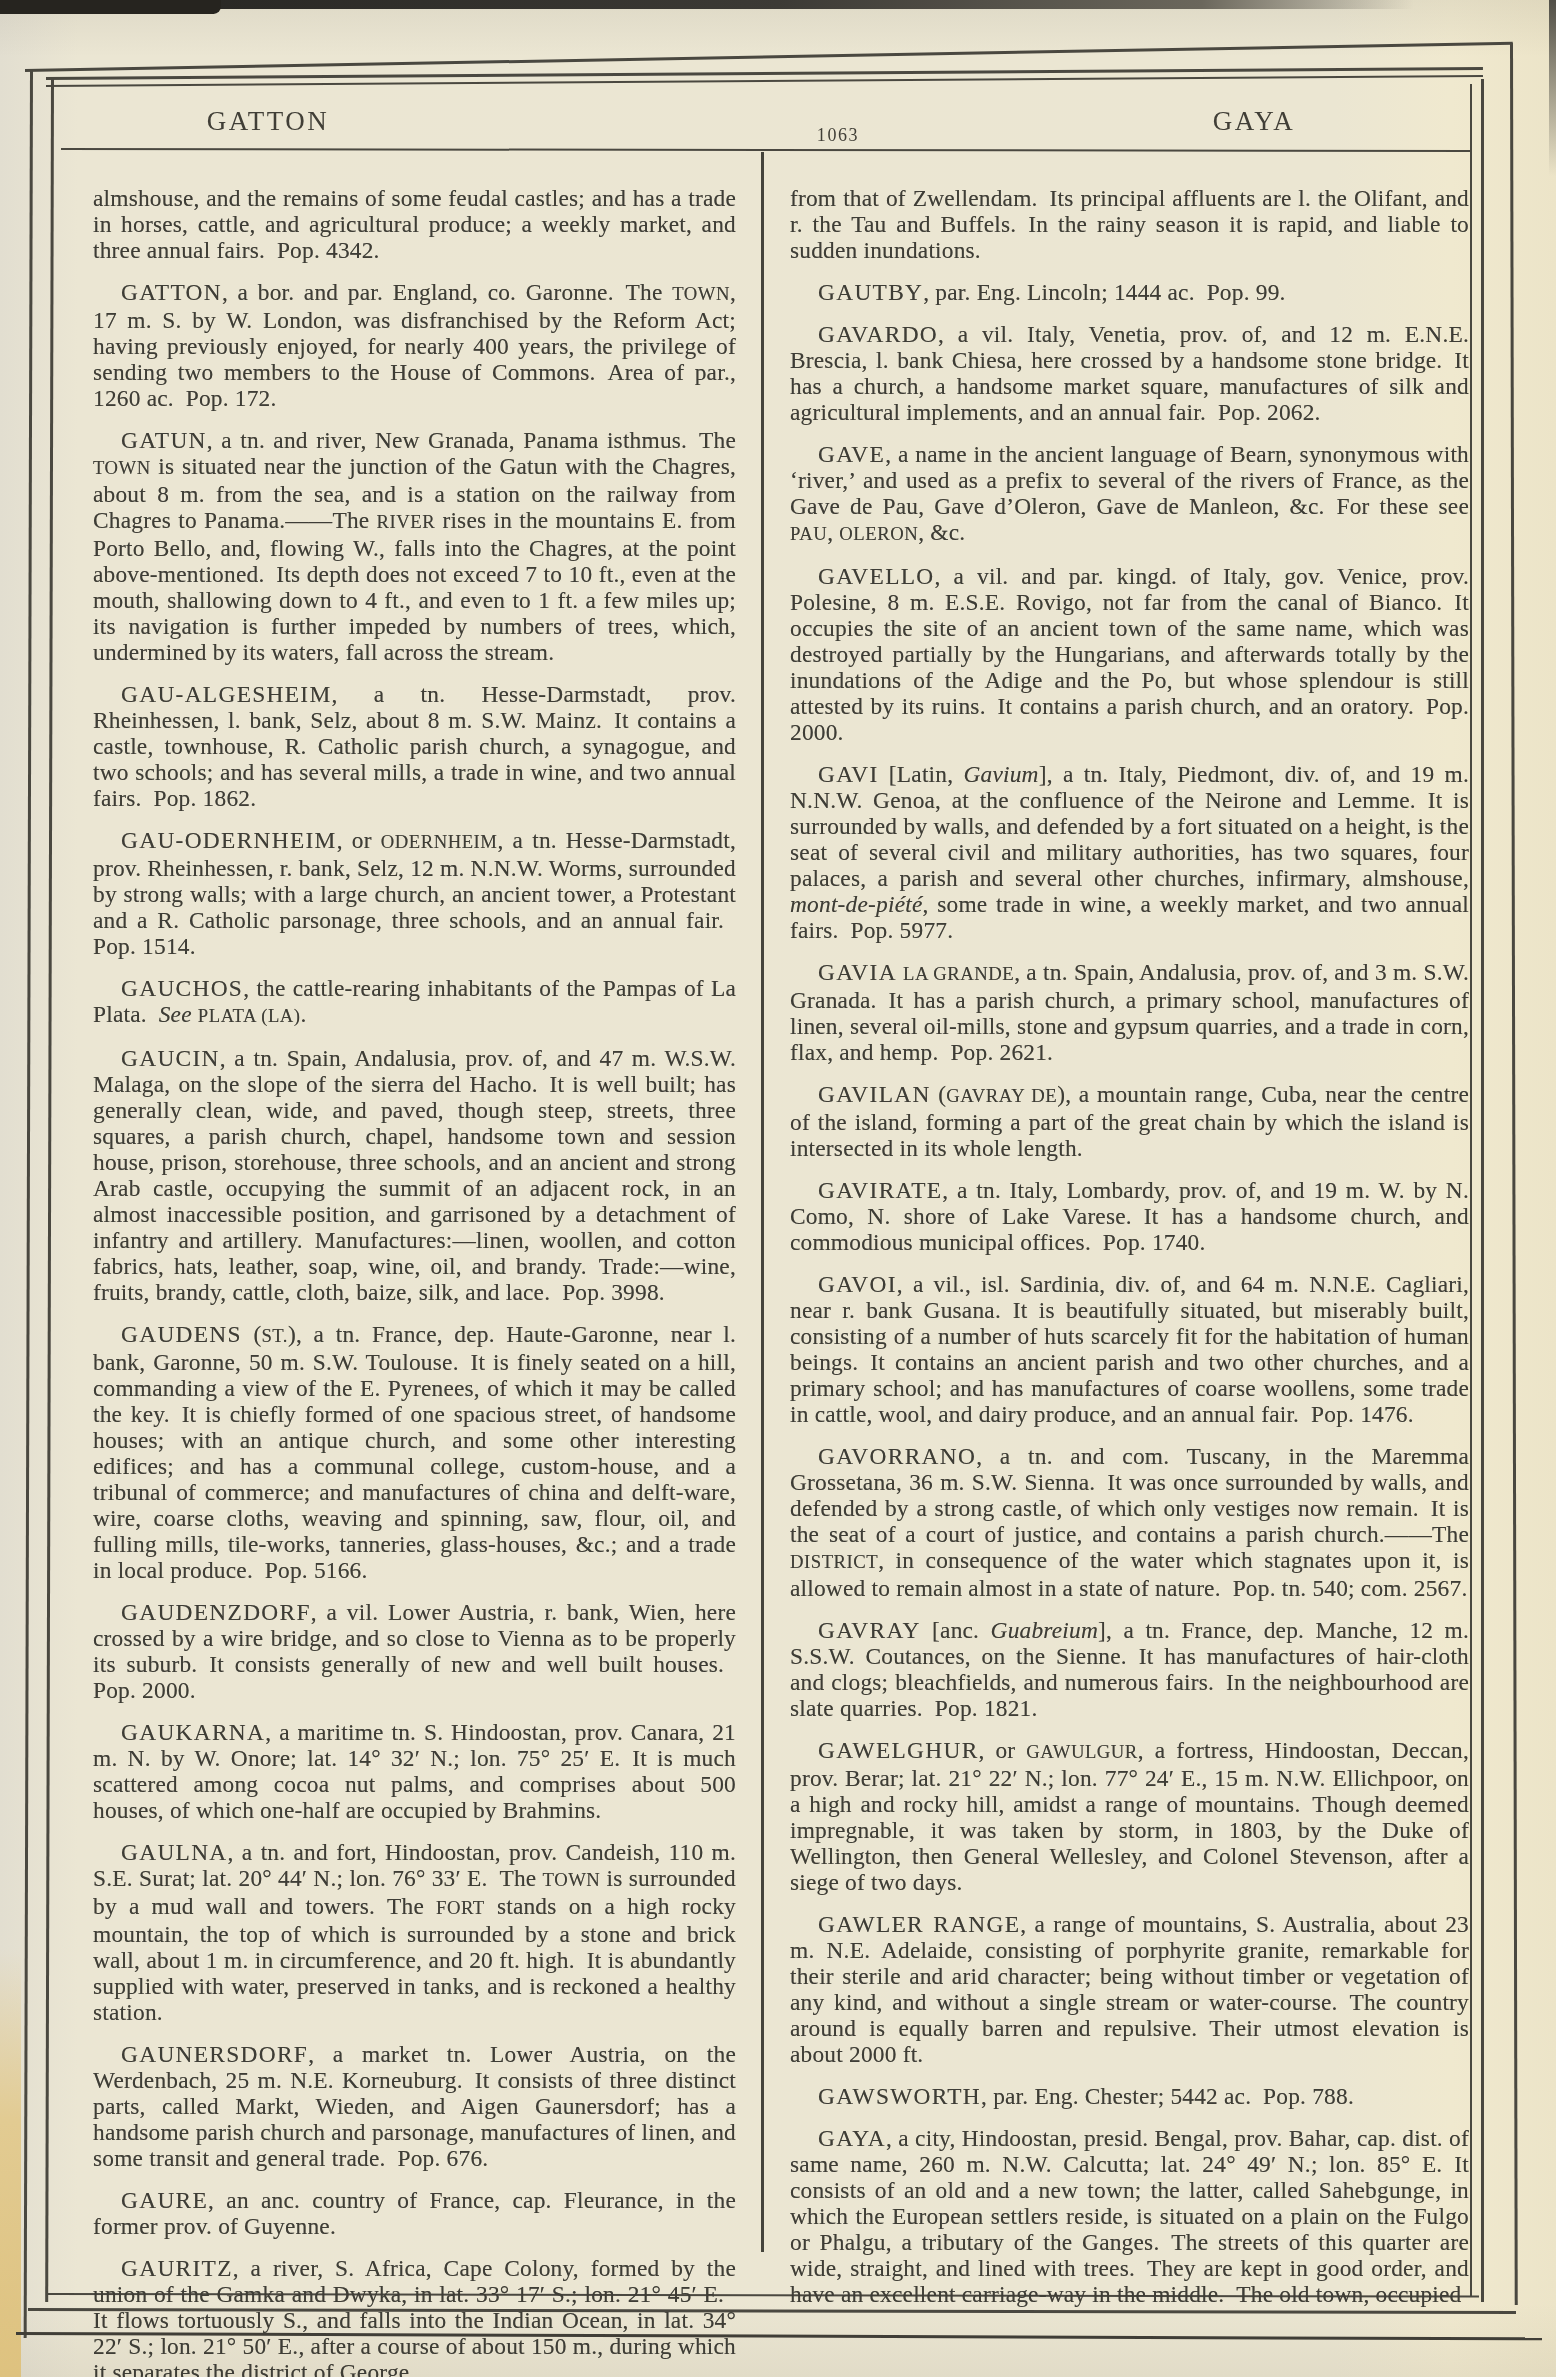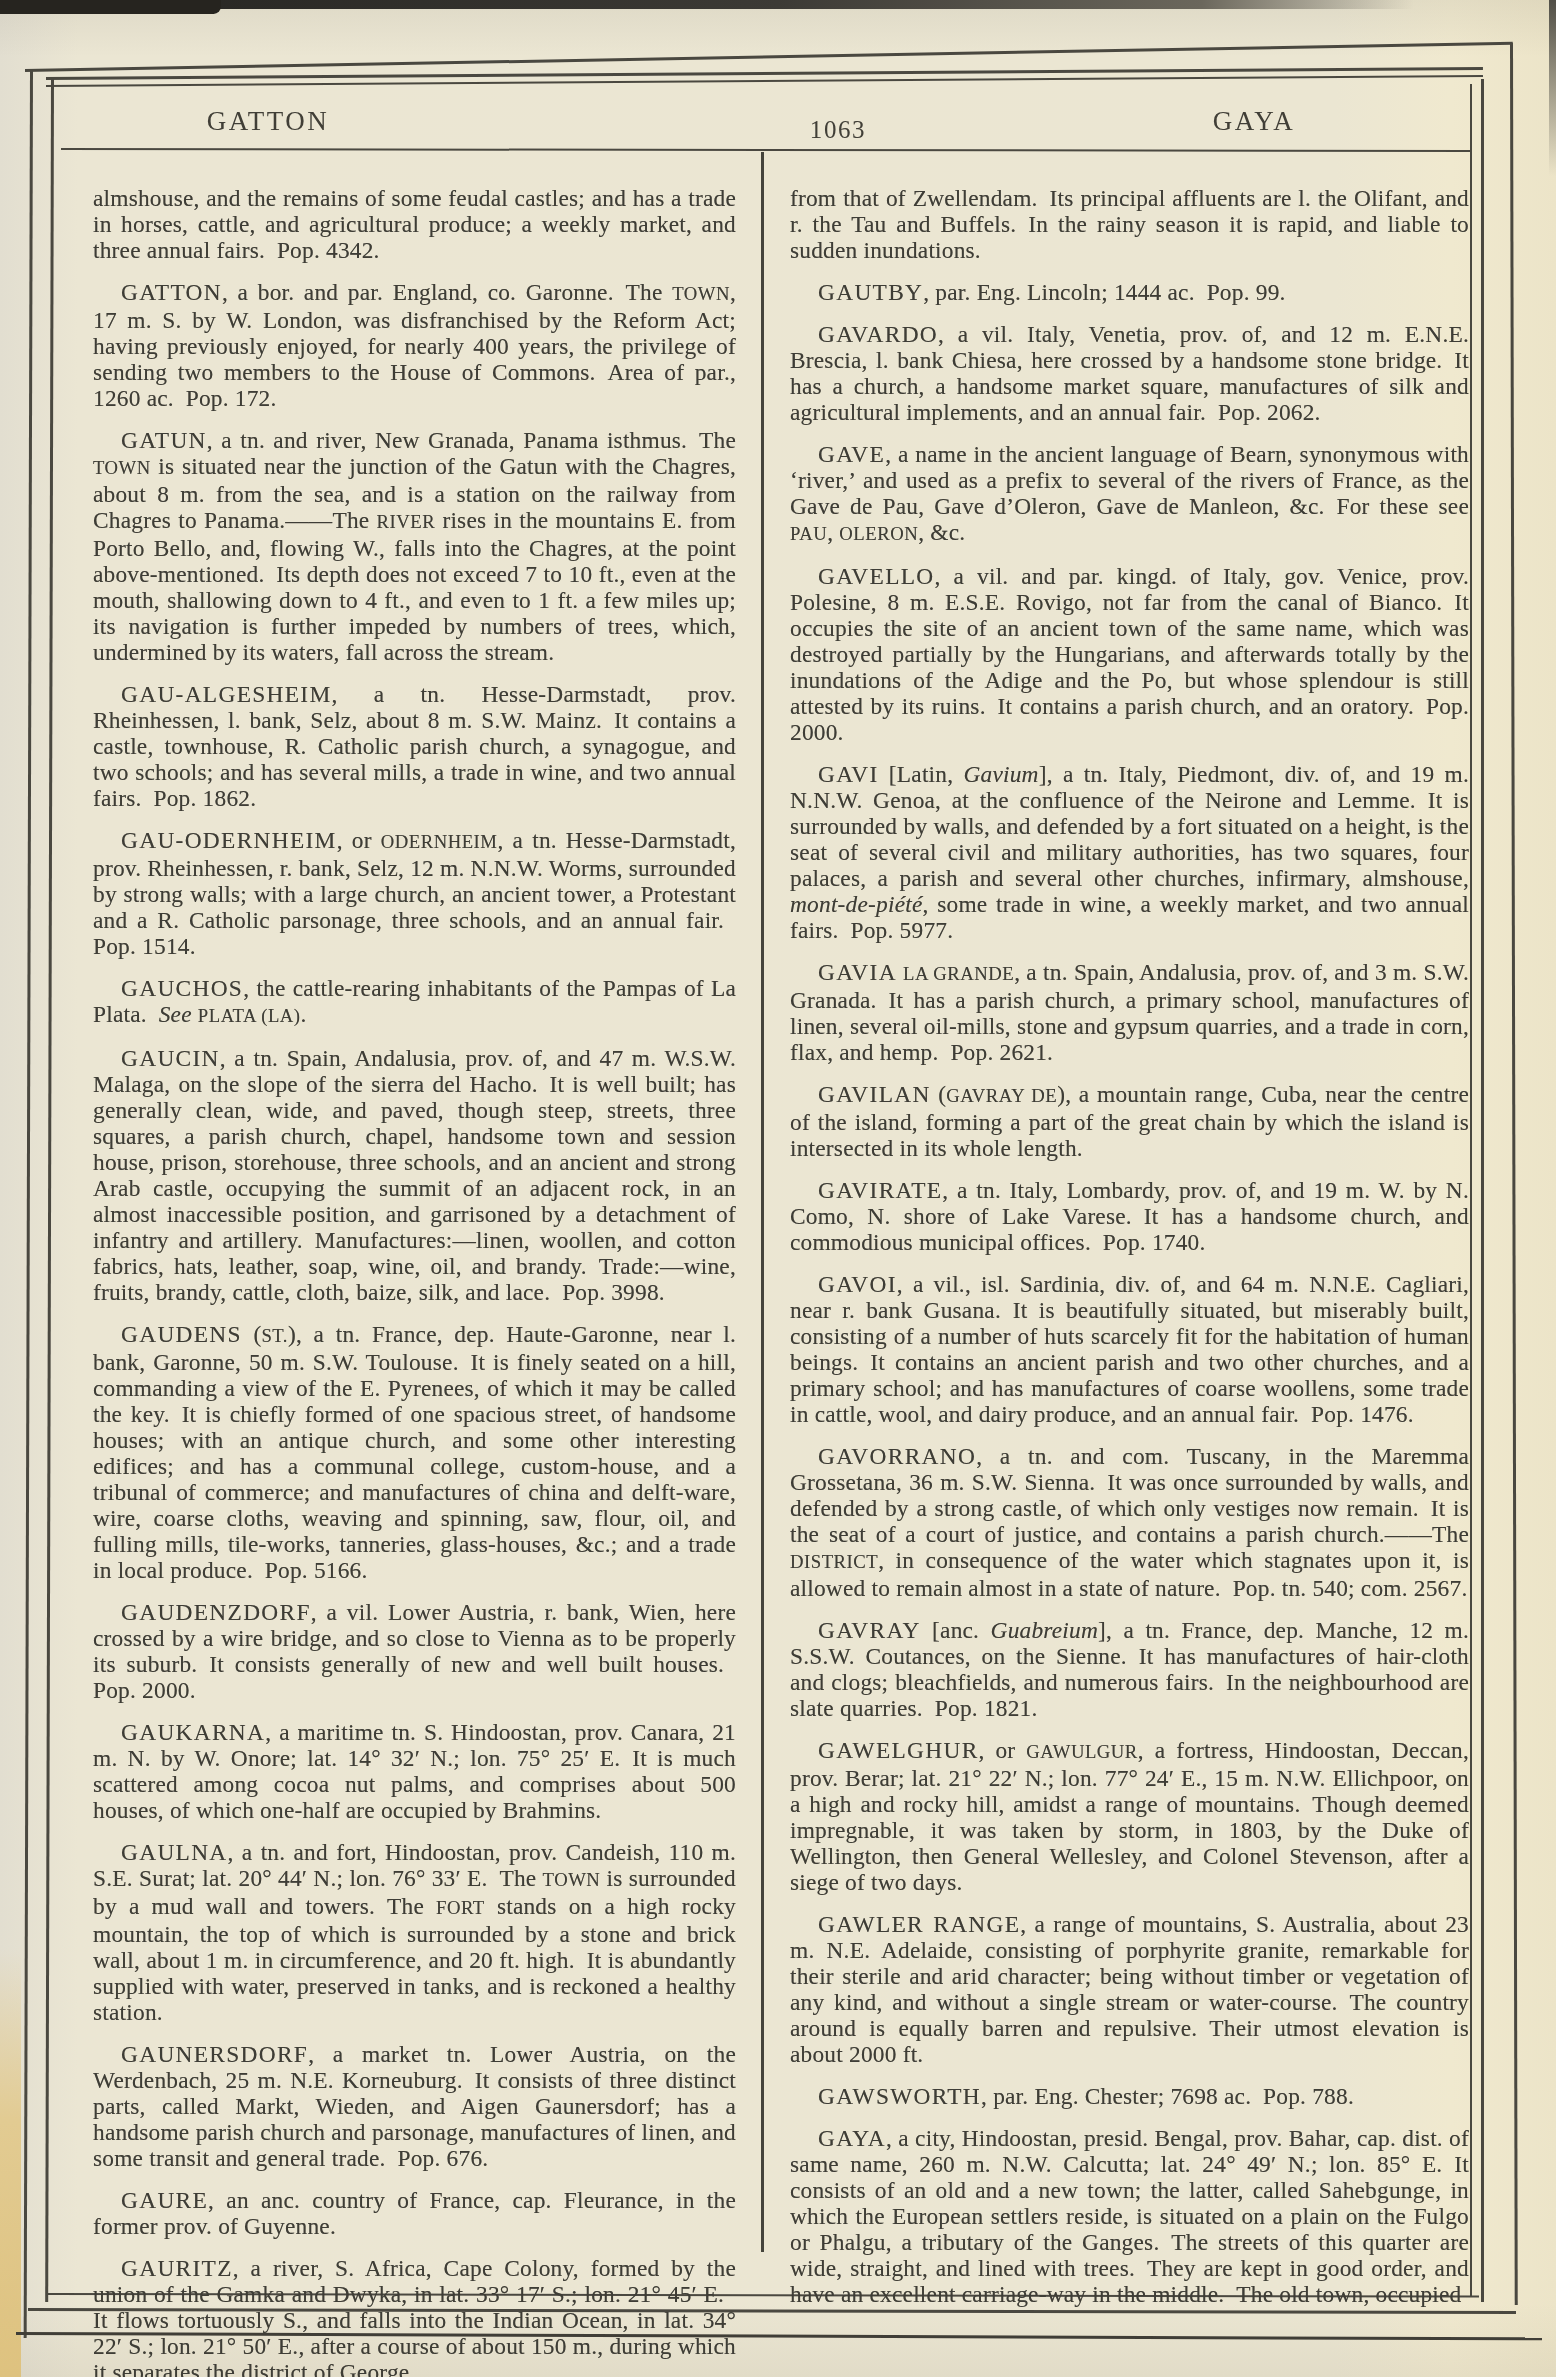--- a/index.html
+++ b/index.html
@@ -33,21 +33,21 @@
   .r-header     { left:61px;  top:148px;  width:1410px; height:2px; transform:rotate(0.08deg);  transform-origin:left center; }
   .r-divider    { left:761px; top:152px;  width:2.5px;    height:2100px; background:#45443c; }
   .r-bot-in1    { left:48px;  top:2293px; width:1431px; height:2px; transform:rotate(0.10deg);  transform-origin:left center; }
   .r-bot-in2    { left:28px;  top:2308px; width:1488px; height:2.5px;   transform:rotate(0.12deg);  transform-origin:left center; }
   .r-bot-outer  { left:16.4px;  top:2332px; width:1526px; height:2.5px;   background:#403e37;
                   transform:rotate(0.20deg); transform-origin:left center; }
   
   .runhead { position:absolute; transform:translateX(-50%); white-space:nowrap;
              color:#413f37; font-weight:normal; }
   .rh-word { font-size:27px; letter-spacing:2.5px; top:106px; }
-  .rh-num  { font-size:25px; letter-spacing:1.6px; top:116px; }
+  .rh-num  { font-size:18px; letter-spacing:1.6px; top:125px; }
   
   .col { position:absolute; top:169px; font-size:23.4px; line-height:26px;
          text-align:justify; letter-spacing:0.2px; color:#3e3d36;
          text-shadow:0 0 0.4px rgba(62,60,52,0.45); }
   .col-left  { left:77px;  width:675px; }
   .col-right { left:774px; width:711px; }
   .col p { margin:16px; text-indent:28px; }
   .col p.cont { text-indent:0; }
   .h  { letter-spacing:1.3px; }
   .sc { font-size:0.80em; letter-spacing:0.5px; }
@@ -105,18 +105,18 @@
       <p><span class="h">GAVELLO</span><span>, a vil. and par. kingd. of Italy, gov. Venice, prov. Polesine, 8 m. E.S.E. Rovigo, not far from the canal of Bianco. It occupies the site of an ancient town of the same name, which was destroyed partially by the Hungarians, and afterwards totally by the inundations of the Adige and the Po, but whose splendour is still attested by its ruins. It contains a parish church, and an oratory. Pop. 2000.</span></p>
       <p><span class="h">GAVI</span><span> [Latin, </span><span class="i">Gavium</span><span>], a tn. Italy, Piedmont, div. of, and 19 m. N.N.W. Genoa, at the confluence of the Neirone and Lemme. It is surrounded by walls, and defended by a fort situated on a height, is the seat of several civil and military authorities, has two squares, four palaces, a parish and several other churches, infirmary, almshouse, </span><span class="i">mont-de-piété</span><span>, some trade in wine, a weekly market, and two annual fairs. Pop. 5977.</span></p>
       <p><span class="h">GAVIA</span><span> </span><span class="sc">LA GRANDE</span><span>, a tn. Spain, Andalusia, prov. of, and 3 m. S.W. Granada. It has a parish church, a primary school, manufactures of linen, several oil-mills, stone and gypsum quarries, and a trade in corn, flax, and hemp. Pop. 2621.</span></p>
       <p><span class="h">GAVILAN</span><span> (</span><span class="sc">GAVRAY DE</span><span>), a mountain range, Cuba, near the centre of the island, forming a part of the great chain by which the island is intersected in its whole length.</span></p>
       <p><span class="h">GAVIRATE</span><span>, a tn. Italy, Lombardy, prov. of, and 19 m. W. by N. Como, N. shore of Lake Varese. It has a handsome church, and commodious municipal offices. Pop. 1740.</span></p>
       <p><span class="h">GAVOI</span><span>, a vil., isl. Sardinia, div. of, and 64 m. N.N.E. Cagliari, near r. bank Gusana. It is beautifully situated, but miserably built, consisting of a number of huts scarcely fit for the habitation of human beings. It contains an ancient parish and two other churches, and a primary school; and has manufactures of coarse woollens, some trade in cattle, wool, and dairy produce, and an annual fair. Pop. 1476.</span></p>
       <p><span class="h">GAVORRANO</span><span>, a tn. and com. Tuscany, in the Maremma Grossetana, 36 m. S.W. Sienna. It was once surrounded by walls, and defended by a strong castle, of which only vestiges now remain. It is the seat of a court of justice, and contains a parish church.——The </span><span class="sc">DISTRICT</span><span>, in consequence of the water which stagnates upon it, is allowed to remain almost in a state of nature. Pop. tn. 540; com. 2567.</span></p>
       <p><span class="h">GAVRAY</span><span> [anc. </span><span class="i">Guabreium</span><span>], a tn. France, dep. Manche, 12 m. S.S.W. Coutances, on the Sienne. It has manufactures of hair-cloth and clogs; bleachfields, and numerous fairs. In the neighbourhood are slate quarries. Pop. 1821.</span></p>
       <p><span class="h">GAWELGHUR</span><span>, or </span><span class="sc">GAWULGUR</span><span>, a fortress, Hindoostan, Deccan, prov. Berar; lat. 21° 22′ N.; lon. 77° 24′ E., 15 m. N.W. Ellichpoor, on a high and rocky hill, amidst a range of mountains. Though deemed impregnable, it was taken by storm, in 1803, by the Duke of Wellington, then General Wellesley, and Colonel Stevenson, after a siege of two days.</span></p>
       <p><span class="h">GAWLER RANGE</span><span>, a range of mountains, S. Australia, about 23 m. N.E. Adelaide, consisting of porphyrite granite, remarkable for their sterile and arid character; being without timber or vegetation of any kind, and without a single stream or water-course. The country around is equally barren and repulsive. Their utmost elevation is about 2000 ft.</span></p>
-      <p><span class="h">GAWSWORTH</span><span>, par. Eng. Chester; 7698 ac. Pop. 788.</span></p>
+      <p><span class="h">GAWSWORTH</span><span>, par. Eng. Chester; 5442 ac. Pop. 788.</span></p>
       <p><span class="h">GAYA</span><span>, a city, Hindoostan, presid. Bengal, prov. Bahar, cap. dist. of same name, 260 m. N.W. Calcutta; lat. 24° 49′ N.; lon. 85° E. It consists of an old and a new town; the latter, called Sahebgunge, in which the European settlers reside, is situated on a plain on the Fulgo or Phalgu, a tributary of the Ganges. The streets of this quarter are wide, straight, and lined with trees. They are kept in good order, and have an excellent carriage-way in the middle. The old town, occupied</span></p>
     </div>
 
 </div>
 
 
 </body></html>

